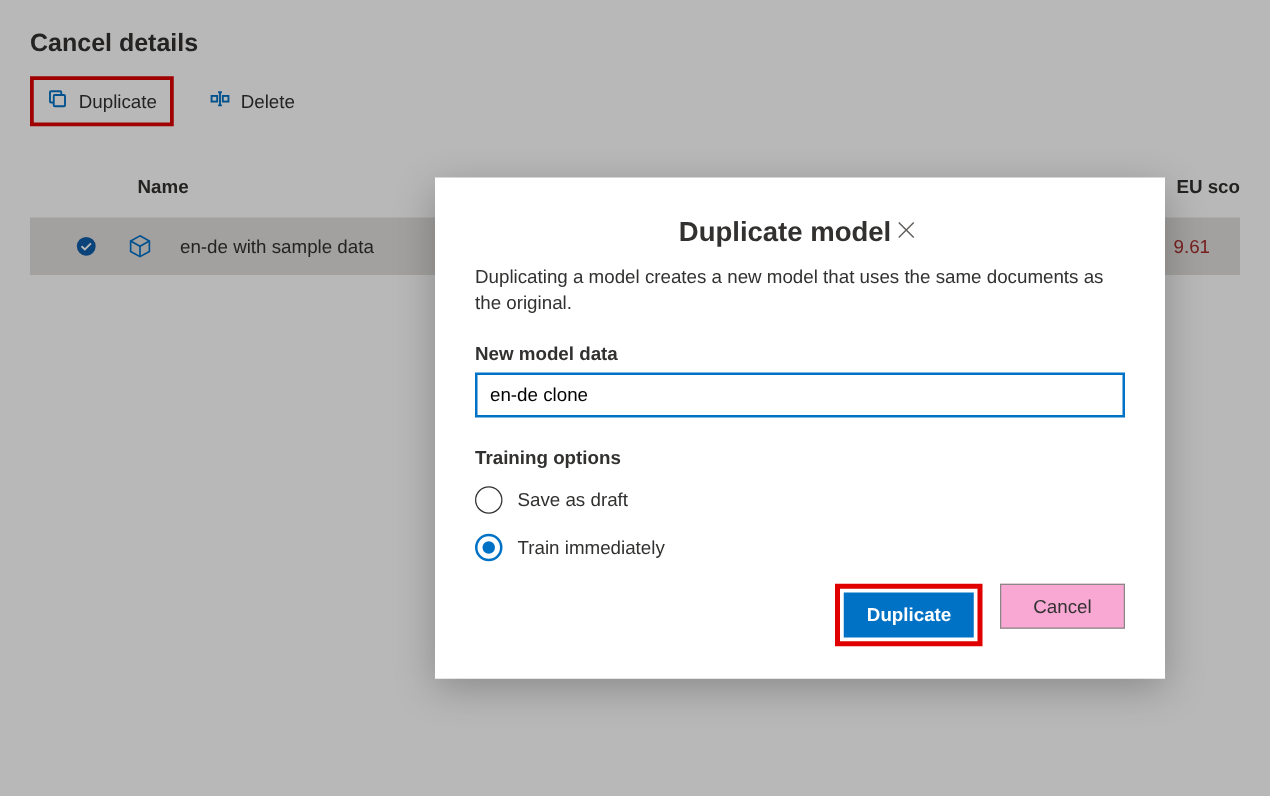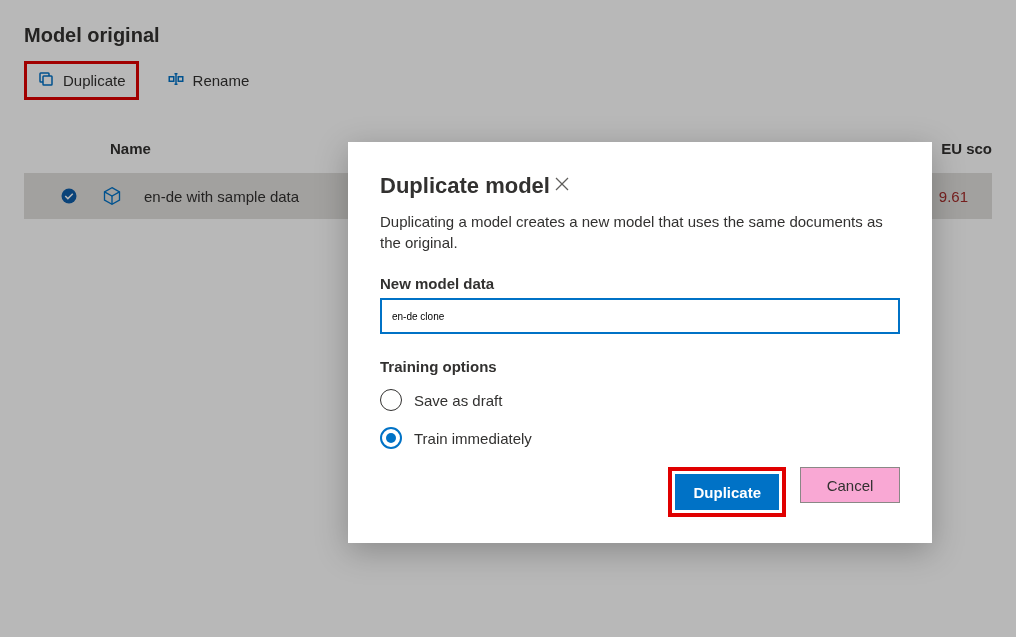--- a/index.html
+++ b/index.html
@@ -79,21 +79,21 @@
     position: absolute;
     left: 348px;
     top: 142px;
     width: 584px;
     background: #fff;
     padding: 30px 32px 26px 32px;
     box-shadow: 0 8px 30px rgba(0,0,0,0.25);
   }
   .dialog-header {
     display: flex;
-    justify-content: flex-start;
+    justify-content: center;
     align-items: center;
   }
   .dialog-title {
     font-size: 22px;
     font-weight: 600;
     margin: 0;
   }
   .dialog-close {
     background: none;
     border: none;
@@ -111,21 +111,21 @@
   .field-label {
     font-size: 15px;
     font-weight: 600;
     margin-bottom: 6px;
   }
   .text-input {
     width: 100%;
     height: 36px;
     border: 2px solid #0072c6;
     padding: 12px 10px;
-    font-size: 10px;
+    font-size: 15px;
     font-family: inherit;
     outline: none;
     margin-bottom: 24px;
   }
   .options-label {
     font-size: 15px;
     font-weight: 600;
     margin-bottom: 14px;
   }
   .radio-row {
@@ -188,21 +188,21 @@
   .btn-secondary {
     background: #f9a8d4;
     color: #323130;
     border: 1px solid #8a8886;
   }
 </style>
 </head>
 <body>
 
 <div class="page">
-  <h1 class="page-title">Model original</h1>
+  <h1 class="page-title">Cancel details</h1>
 
   <div class="toolbar">
     <button class="toolbar-btn emph">
       <span class="icon-blue">
         <svg viewBox="0 0 24 24" fill="none" stroke="currentColor" stroke-width="2">
           <rect x="8" y="8" width="12" height="12" rx="1"></rect>
           <path d="M16 8V5a1 1 0 0 0-1-1H5a1 1 0 0 0-1 1v10a1 1 0 0 0 1 1h3"></path>
         </svg>
       </span>
       <span>Duplicate</span>
@@ -211,21 +211,21 @@
     <button class="toolbar-btn">
       <span class="icon-blue">
         <svg viewBox="0 0 24 24" fill="none" stroke="currentColor" stroke-width="2">
           <rect x="3" y="9" width="6" height="6"></rect>
           <rect x="15" y="9" width="6" height="6"></rect>
           <line x1="12" y1="5" x2="12" y2="19"></line>
           <line x1="10" y1="5" x2="14" y2="5"></line>
           <line x1="10" y1="19" x2="14" y2="19"></line>
         </svg>
       </span>
-      <span>Rename</span>
+      <span>Delete</span>
     </button>
 
   </div>
 
   <div class="table-area">
     <div class="thead">
       <div class="col-name">Name</div>
       <div class="col-score">EU sco</div>
     </div>
     <div class="trow">

